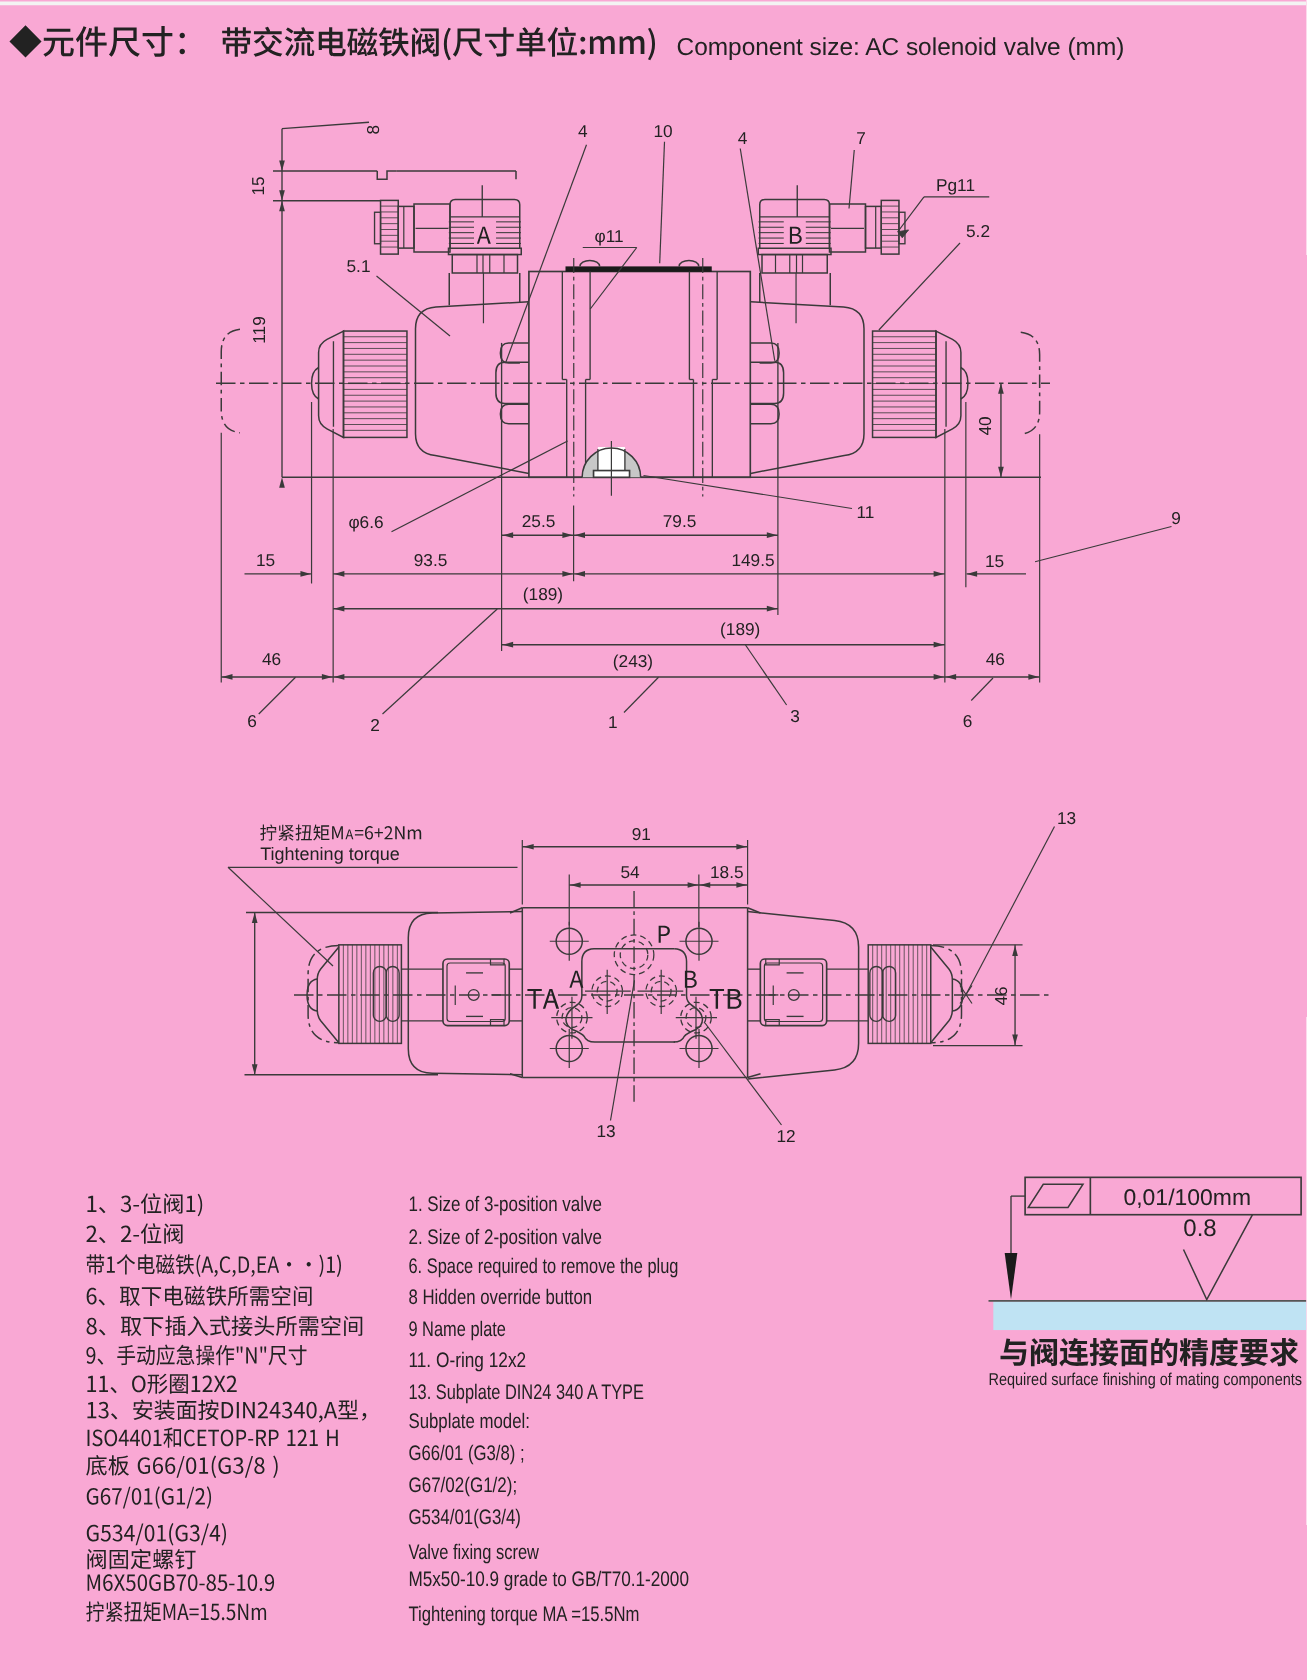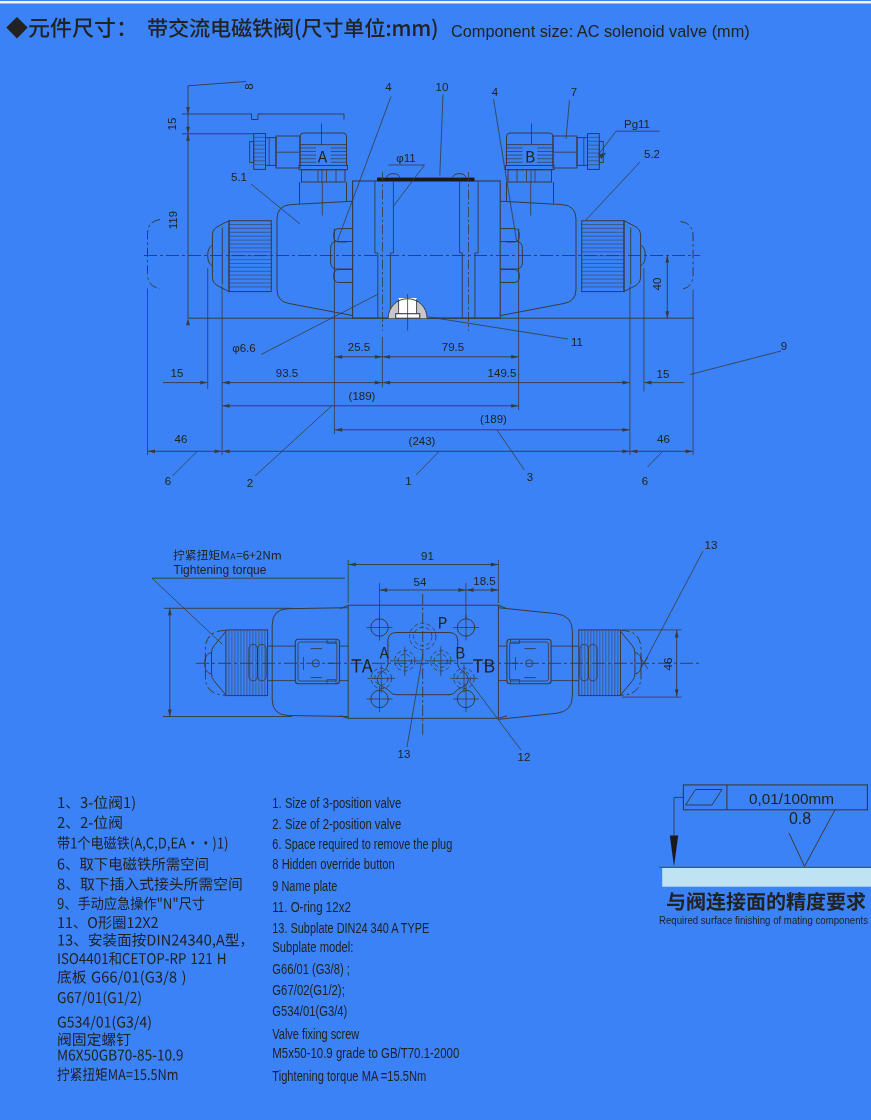--- a/index.html
+++ b/index.html
@@ -1,14 +1,14 @@
 <!DOCTYPE html>
 <html><head><meta charset="utf-8"><style>
 html,body{margin:0;padding:0;background:#fff;}
-#pg{position:relative;width:871px;height:1120px;background:#3b82f6;overflow:hidden;text-decoration:underline;}
+#pg{position:relative;width:871px;height:1120px;background:#f9a8d4;overflow:hidden;text-decoration:underline;}
 text{font-family:"Liberation Sans",sans-serif;fill:#222;}
 </style></head><body>
 <div id="pg">
 <svg width="871" height="1120" viewBox="0 0 871 1120">
 <rect x="0" y="1" width="871" height="2.5" fill="#f3f3f3"></rect>
       <path d="M27.7 27.6 17 16.9 6.3 27.6 17 38.4Z M31.2 19.1V21.1H46.9V19.1ZM29.2 25.2V27.2H34.6C34.3 31.1 33.5 34.4 28.9 36.1C29.4 36.5 30 37.3 30.2 37.8C35.4 35.7 36.4 31.9 36.8 27.2H40.6V34.6C40.6 36.8 41.2 37.5 43.4 37.5C43.8 37.5 45.9 37.5 46.3 37.5C48.4 37.5 49 36.4 49.2 32.5C48.6 32.4 47.7 32 47.2 31.6C47.1 34.9 47 35.5 46.2 35.5C45.7 35.5 44.1 35.5 43.7 35.5C42.9 35.5 42.7 35.4 42.7 34.6V27.2H48.8V25.2Z M57 28.3V30.3H63.1V37.8H65.2V30.3H71.1V28.3H65.2V23.9H70.1V21.8H65.2V17.7H63.1V21.8H60.7C60.9 20.9 61.2 20 61.4 19L59.4 18.6C58.9 21.4 57.9 24.2 56.7 26C57.2 26.2 58.1 26.7 58.5 27C59 26.1 59.5 25.1 60 23.9H63.1V28.3ZM55.7 17.5C54.5 20.8 52.6 24 50.6 26.1C50.9 26.6 51.5 27.7 51.7 28.2C52.3 27.6 52.9 26.8 53.4 26.1V37.8H55.4V22.9C56.3 21.3 57 19.7 57.6 18.1Z M75.8 18.4V24.7C75.8 28.3 75.5 33.1 72.6 36.5C73.1 36.7 74 37.5 74.4 37.9C76.9 35.1 77.7 30.9 77.9 27.3H83.2C84.6 32.5 87.1 36.1 91.8 37.8C92.1 37.2 92.7 36.3 93.2 35.8C89 34.5 86.5 31.5 85.3 27.3H91.1V18.4ZM78 20.4H88.9V25.3H78V24.7Z M97.4 27C99 28.7 100.7 31.1 101.3 32.6L103.3 31.4C102.5 29.8 100.8 27.6 99.2 26ZM107.6 17.4V22H95.1V24.1H107.6V34.9C107.6 35.5 107.4 35.6 106.9 35.6C106.3 35.6 104.4 35.6 102.4 35.6C102.8 36.2 103.2 37.3 103.4 37.9C105.7 37.9 107.5 37.8 108.5 37.5C109.5 37.1 109.8 36.5 109.8 34.9V24.1H114.9V22H109.8V17.4Z M121.5 25.5C122.5 25.5 123.3 24.7 123.3 23.7C123.3 22.6 122.5 21.8 121.5 21.8C120.5 21.8 119.7 22.6 119.7 23.7C119.7 24.7 120.5 25.5 121.5 25.5ZM121.5 36.1C122.5 36.1 123.3 35.4 123.3 34.3C123.3 33.2 122.5 32.5 121.5 32.5C120.5 32.5 119.7 33.2 119.7 34.3C119.7 35.4 120.5 36.1 121.5 36.1Z" fill="#222"></path>
       <path d="M148.5 25.1V29.6H150.5V26.8H156.5V29H150.8V35.9H152.8V30.8H156.5V37.8H158.6V30.8H162.8V33.9C162.8 34.1 162.7 34.2 162.4 34.2C162.1 34.2 161.2 34.2 160.2 34.2C160.5 34.7 160.8 35.4 160.9 35.9C162.3 35.9 163.3 35.9 163.9 35.6C164.6 35.3 164.8 34.8 164.8 33.9V29.6H166.7V25.1ZM158.6 29V26.8H164.6V29ZM161.9 18.2V20.5H158.6V18.2H156.6V20.5H153.4V18.2H151.4V20.5H148.1V22.2H151.4V24.2H153.4V22.2H156.6V24.2H158.6V22.2H161.9V24.3H163.9V22.2H167.2V20.5H163.9V18.2Z M174.6 23.3C173.3 24.9 171.2 26.5 169.3 27.6C169.8 27.9 170.5 28.6 170.9 29C172.8 27.9 175 25.9 176.5 24.1ZM180.9 24.4C182.8 25.8 185.2 27.8 186.3 29.1L187.9 27.8C186.8 26.5 184.4 24.6 182.5 23.3ZM175.7 27.1 173.9 27.6C174.7 29.6 175.8 31.4 177.2 32.8C175 34.3 172.2 35.3 169 36C169.4 36.4 170 37.3 170.2 37.8C173.5 37 176.3 35.8 178.6 34.1C180.8 35.8 183.6 37 187.1 37.7C187.3 37.1 187.9 36.3 188.3 35.9C185 35.3 182.3 34.3 180.2 32.8C181.6 31.4 182.8 29.7 183.7 27.6L181.6 27C181 28.8 180 30.3 178.7 31.5C177.4 30.3 176.4 28.8 175.7 27.1ZM176.7 18.5C177.2 19.3 177.6 20.2 177.9 20.9H169.3V22.9H187.8V20.9H179.6L180.1 20.7C179.9 20 179.2 18.7 178.6 17.9Z M201.1 28.4V36.9H202.9V28.4ZM197.4 28.4V30.5C197.4 32.4 197.2 34.6 194.6 36.4C195.1 36.7 195.7 37.3 196 37.7C198.9 35.7 199.2 32.8 199.2 30.5V28.4ZM204.8 28.4V34.9C204.8 36.3 204.9 36.7 205.3 37C205.6 37.3 206.1 37.4 206.5 37.4C206.8 37.4 207.3 37.4 207.6 37.4C208 37.4 208.4 37.3 208.7 37.2C209 37 209.2 36.7 209.3 36.3C209.4 35.9 209.5 34.8 209.5 33.8C209.1 33.7 208.5 33.4 208.2 33.1C208.1 34 208.1 34.8 208.1 35.2C208 35.5 208 35.7 207.9 35.7C207.8 35.8 207.7 35.8 207.5 35.8C207.4 35.8 207.2 35.8 207 35.8C206.9 35.8 206.8 35.8 206.7 35.7C206.7 35.6 206.7 35.4 206.7 35V28.4ZM190.7 19.8C192 20.5 193.6 21.6 194.4 22.4L195.6 20.8C194.8 20 193.1 19 191.8 18.4ZM189.8 25.7C191.1 26.3 192.8 27.3 193.7 28L194.8 26.3C193.9 25.6 192.2 24.7 190.8 24.2ZM190.2 36.2 191.9 37.5C193.2 35.5 194.6 32.9 195.7 30.7L194.3 29.4C193 31.8 191.4 34.6 190.2 36.2ZM200.8 18.5C201.1 19.2 201.4 20.1 201.6 20.8H195.8V22.6H199.7C198.9 23.6 197.9 24.8 197.5 25.2C197.1 25.6 196.4 25.7 196 25.8C196.2 26.3 196.4 27.2 196.5 27.7C197.2 27.4 198.2 27.4 206.7 26.8C207.1 27.3 207.4 27.8 207.6 28.2L209.2 27.2C208.5 26 206.9 24 205.6 22.6L204.1 23.5C204.5 24 205 24.6 205.5 25.2L199.7 25.5C200.4 24.6 201.3 23.6 202 22.6H209.1V20.8H203.7C203.5 20 203 18.9 202.6 18.1Z M219.4 27.6V30.2H214.6V27.6ZM221.5 27.6H226.4V30.2H221.5ZM219.4 25.7H214.6V23.1H219.4ZM221.5 25.7V23.1H226.4V25.7ZM212.5 21.2V33.4H214.6V32.1H219.4V33.9C219.4 36.7 220.1 37.5 222.7 37.5C223.3 37.5 226.5 37.5 227.2 37.5C229.6 37.5 230.2 36.3 230.5 33C229.9 32.9 229 32.5 228.5 32.1C228.3 34.8 228.1 35.4 227 35.4C226.3 35.4 223.5 35.4 222.9 35.4C221.7 35.4 221.5 35.2 221.5 33.9V32.1H228.4V21.2H221.5V18.2H219.4V21.2Z M231.8 19.2V20.8H234C233.5 24.3 232.8 27.6 231.5 29.8C231.8 30.3 232.2 31.3 232.3 31.7C232.6 31.3 232.9 30.7 233.2 30.2V36.8H234.7V35.1H238V25.6H234.8C235.2 24.1 235.4 22.5 235.7 20.8H238.2V19.2ZM234.7 27.2H236.4V33.5H234.7ZM245.1 36.9C245.5 36.7 246.1 36.6 249.9 36C250 36.5 250.1 37 250.2 37.4L251.6 37.1C251.5 35.7 250.9 33.6 250.2 32L248.8 32.3C249 33 249.3 33.7 249.5 34.5L246.9 34.9C248.5 32.5 250 29.6 251.1 26.8L249.4 26C249.1 26.9 248.7 27.8 248.4 28.6L246.5 28.8C247.3 27.5 248 25.9 248.5 24.4L246.9 23.6H251.4V21.8H247.9C248.4 20.9 249 19.7 249.5 18.7L247.5 18.1C247.2 19.2 246.6 20.7 246 21.8H242.5L243.8 21.3C243.5 20.4 242.8 19.1 242 18.1L240.5 18.8C241.1 19.7 241.7 20.9 242 21.8H238.6V23.6H246.8C246.4 25.5 245.5 27.5 245.3 28C245 28.6 244.7 28.9 244.4 29C244.6 29.5 244.9 30.4 245 30.7C245.3 30.6 245.8 30.5 247.7 30.3C246.9 31.8 246.2 33.1 245.9 33.6C245.4 34.5 244.9 35.1 244.5 35.2C244.7 35.7 245 36.6 245.1 36.9ZM238.5 36.9C238.9 36.7 239.5 36.6 243.1 36C243.2 36.5 243.3 37 243.3 37.4L244.7 37.2C244.5 35.8 244.1 33.7 243.6 32.1L242.2 32.3C242.4 33 242.6 33.8 242.8 34.5L240.5 34.9C242.1 32.5 243.7 29.6 244.9 26.8L243.2 26.1C242.9 26.9 242.5 27.8 242.1 28.7L240.3 28.8C241.2 27.5 241.9 25.9 242.5 24.4L240.8 23.6C240.3 25.5 239.4 27.6 239.1 28.1C238.8 28.6 238.5 29 238.2 29.1C238.4 29.5 238.7 30.4 238.8 30.7C239.1 30.6 239.5 30.5 241.4 30.3C240.6 31.9 239.8 33.2 239.5 33.7C238.9 34.6 238.4 35.2 238 35.3C238.2 35.8 238.5 36.6 238.5 36.9Z M255.8 18.1C255.1 20.1 253.9 21.9 252.5 23.2C252.9 23.6 253.4 24.7 253.5 25.1C254.3 24.3 255.1 23.3 255.8 22.2H261.1V20.4H256.9C257.1 19.8 257.4 19.2 257.6 18.7ZM253.2 28.6V30.4H256.2V34.3C256.2 35.2 255.6 35.7 255.2 36C255.6 36.4 256 37.3 256.2 37.8C256.5 37.4 257.2 37 261.2 34.9C261.1 34.5 260.9 33.7 260.9 33.1L258.2 34.5V30.4H261.2V28.6H258.2V26H260.6V24.2H254.3V26H256.2V28.6ZM265.9 18.3V21.8H264.1C264.3 21 264.5 20.1 264.6 19.3L262.7 19C262.4 21.5 261.9 24 260.9 25.6C261.3 25.8 262.2 26.3 262.5 26.5C263 25.7 263.4 24.8 263.7 23.7H265.9V24.8C265.9 25.6 265.9 26.5 265.8 27.4H261.5V29.3H265.6C265 31.8 263.7 34.4 260.7 36.3C261.2 36.6 261.8 37.3 262.1 37.7C264.7 36 266.1 33.9 266.9 31.6C267.8 34.3 269.2 36.4 271.2 37.7C271.5 37.2 272.2 36.4 272.6 36C270.3 34.8 268.8 32.3 268 29.3H272.2V27.4H267.8C267.9 26.5 267.9 25.6 267.9 24.8V23.7H271.7V21.8H267.9V18.3Z M274.7 23V37.8H276.7V23ZM275.1 19.3C275.9 20.2 277.1 21.5 277.6 22.3L279.2 21.2C278.6 20.4 277.4 19.2 276.6 18.3ZM285.5 23.2C286.2 23.9 287 24.8 287.5 25.4L288.8 24.4C288.3 23.9 287.4 23 286.7 22.4ZM280.4 19V20.9H290.6V35.5C290.6 35.8 290.5 35.9 290.2 35.9C290 35.9 289.1 35.9 288.3 35.9C288.6 36.4 288.8 37.2 288.9 37.7C290.2 37.7 291.1 37.7 291.8 37.4C292.4 37.1 292.5 36.5 292.5 35.6V19ZM287.9 28C287.4 29 286.8 29.9 286 30.7C285.8 29.8 285.6 28.8 285.4 27.6L289.6 27.1L289.5 25.4L285.2 25.9C285.1 24.8 285 23.7 285 22.6H283.2C283.3 23.8 283.4 25 283.5 26.1L281.2 26.4L281.5 28.2L283.7 27.9C283.9 29.4 284.2 30.8 284.6 32C283.5 32.9 282.3 33.6 281.1 34.2C281.4 34.6 282 35.3 282.3 35.7C283.3 35.1 284.4 34.5 285.3 33.6C286 34.8 286.9 35.5 288.2 35.5C289.3 35.5 289.7 34.9 290 33.4C289.6 33.1 289.2 32.7 288.9 32.3C288.8 33.3 288.6 33.8 288.2 33.8C287.6 33.8 287.1 33.3 286.7 32.4C287.8 31.3 288.8 30 289.6 28.5ZM280.1 22.4C279.4 24.7 278.2 26.9 276.8 28.4C277.1 28.8 277.6 29.8 277.8 30.1C278.1 29.7 278.5 29.3 278.9 28.8V36.2H280.6V25.7C281 24.8 281.4 23.8 281.8 22.8Z M299 40.2 300.6 39.5C298.7 36.5 297.9 32.9 297.9 29.4C297.9 25.8 298.7 22.2 300.6 19.2L299 18.5C297.1 21.7 295.9 25.2 295.9 29.4C295.9 33.6 297.1 37 299 40.2Z M305 19V25.1C305 28.6 304.7 33.2 301.9 36.4C302.4 36.7 303.3 37.4 303.6 37.9C306 35.1 306.8 31.1 307 27.6H312.1C313.5 32.6 315.9 36.1 320.4 37.7C320.7 37.1 321.3 36.3 321.8 35.9C317.7 34.6 315.4 31.6 314.2 27.6H319.8V19ZM307.1 20.9H317.7V25.7H307.1V25.1Z M325.7 27.4C327.2 29 328.8 31.2 329.4 32.7L331.3 31.6C330.6 30 328.9 27.9 327.4 26.3ZM335.5 18.1V22.5H323.4V24.5H335.5V35C335.5 35.5 335.3 35.6 334.8 35.6C334.2 35.7 332.4 35.7 330.5 35.6C330.8 36.2 331.3 37.2 331.4 37.8C333.7 37.8 335.3 37.8 336.3 37.4C337.3 37.1 337.6 36.5 337.6 35V24.5H342.5V22.5H337.6V18.1Z M348.3 26.9H352.9V28.8H348.3ZM354.9 26.9H359.7V28.8H354.9ZM348.3 23.4H352.9V25.3H348.3ZM354.9 23.4H359.7V25.3H354.9ZM358.1 18.2C357.7 19.3 356.9 20.7 356.1 21.8H351.2L352.1 21.3C351.7 20.4 350.7 19.1 349.9 18.2L348.2 19C348.9 19.8 349.6 20.9 350.1 21.8H346.4V30.5H352.9V32.2H344.4V34.1H352.9V37.7H354.9V34.1H363.5V32.2H354.9V30.5H361.7V21.8H358.4C359 20.9 359.7 19.9 360.3 18.9Z M372.1 21.8V23.8H383.8V21.8ZM373.4 25.2C374.1 28.1 374.6 32 374.8 34.2L376.8 33.6C376.6 31.4 375.9 27.7 375.3 24.8ZM376.3 18.4C376.7 19.4 377.1 20.8 377.3 21.7L379.3 21.2C379 20.3 378.6 18.9 378.2 17.9ZM371.3 35V36.9H384.6V35H380.6C381.3 32.2 382.2 28.3 382.7 25L380.6 24.7C380.3 27.8 379.5 32.2 378.7 35ZM370.2 18.2C369 21.3 367.1 24.4 365.1 26.4C365.4 26.9 366 28 366.2 28.5C366.8 27.8 367.4 27.1 368 26.4V37.8H370V23.2C370.8 21.8 371.5 20.2 372 18.8Z M388.5 27.9C389.4 27.9 390.2 27.2 390.2 26.2C390.2 25.2 389.4 24.5 388.5 24.5C387.6 24.5 386.9 25.2 386.9 26.2C386.9 27.2 387.6 27.9 388.5 27.9ZM388.5 36.3C389.4 36.3 390.2 35.6 390.2 34.6C390.2 33.6 389.4 32.8 388.5 32.8C387.6 32.8 386.9 33.6 386.9 34.6C386.9 35.6 387.6 36.3 388.5 36.3Z M393.3 36H395.7V27.7C396.7 26.7 397.6 26.2 398.4 26.2C399.7 26.2 400.3 26.9 400.3 29V36H402.7V27.7C403.7 26.7 404.6 26.2 405.4 26.2C406.7 26.2 407.3 26.9 407.3 29V36H409.8V28.7C409.8 25.7 408.6 24 406.2 24C404.7 24 403.5 25 402.4 26.2C401.9 24.8 400.9 24 399.2 24C397.7 24 396.6 24.9 395.6 26H395.5L395.3 24.3H393.3Z M413.1 36H415.5V27.7C416.5 26.7 417.4 26.2 418.1 26.2C419.5 26.2 420.1 26.9 420.1 29V36H422.5V27.7C423.5 26.7 424.4 26.2 425.2 26.2C426.5 26.2 427.1 26.9 427.1 29V36H429.6V28.7C429.6 25.7 428.4 24 426 24C424.5 24 423.3 25 422.2 26.2C421.7 24.8 420.7 24 419 24C417.5 24 416.4 24.9 415.3 26H415.3L415.1 24.3H413.1Z M433.5 40.2C435.5 37 436.7 33.6 436.7 29.4C436.7 25.2 435.5 21.7 433.5 18.5L432 19.2C433.8 22.2 434.7 25.8 434.7 29.4C434.7 32.9 433.8 36.5 432 39.5Z" fill="#222"></path>
       <text x="451" y="36.5" font-size="16.3" text-anchor="start">Component size: AC solenoid valve (mm)</text>
       <line x1="144" y1="255.5" x2="700" y2="255.5" stroke="#3a3a3a" stroke-width="0.9" stroke-dasharray="13 3 3 3"></line>
       <line x1="188" y1="318.2" x2="694" y2="318.2" stroke="#3a3a3a" stroke-width="1"></line>

